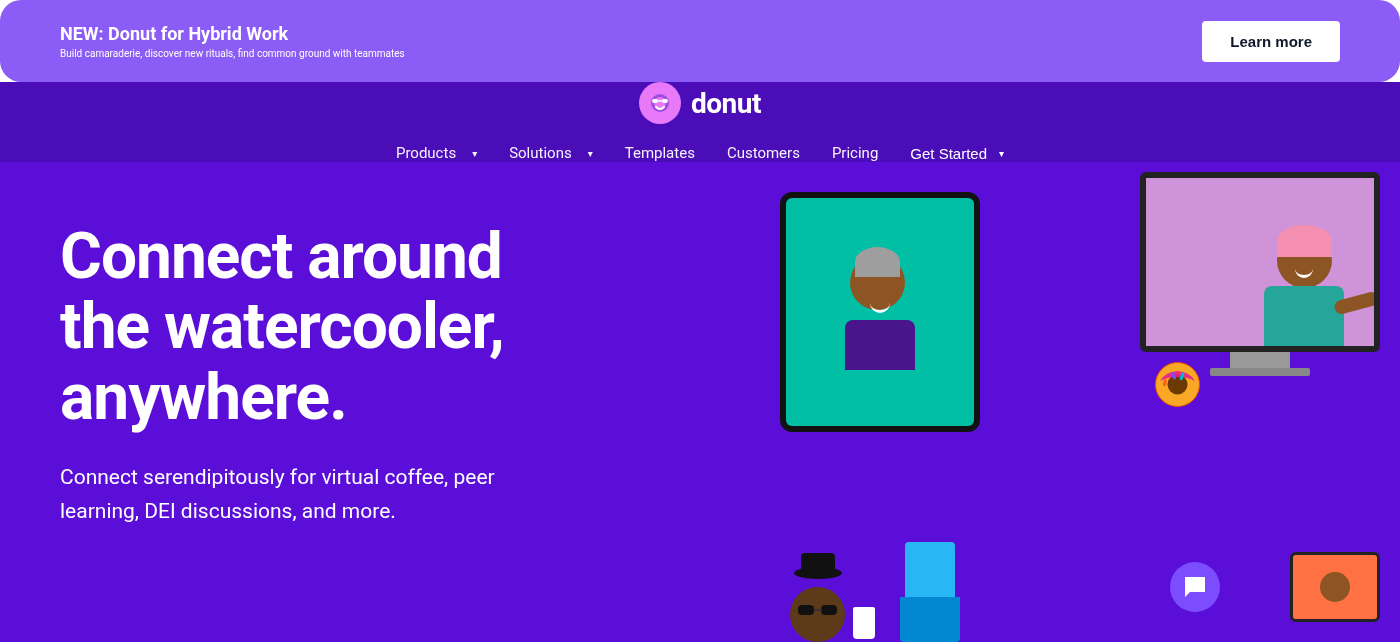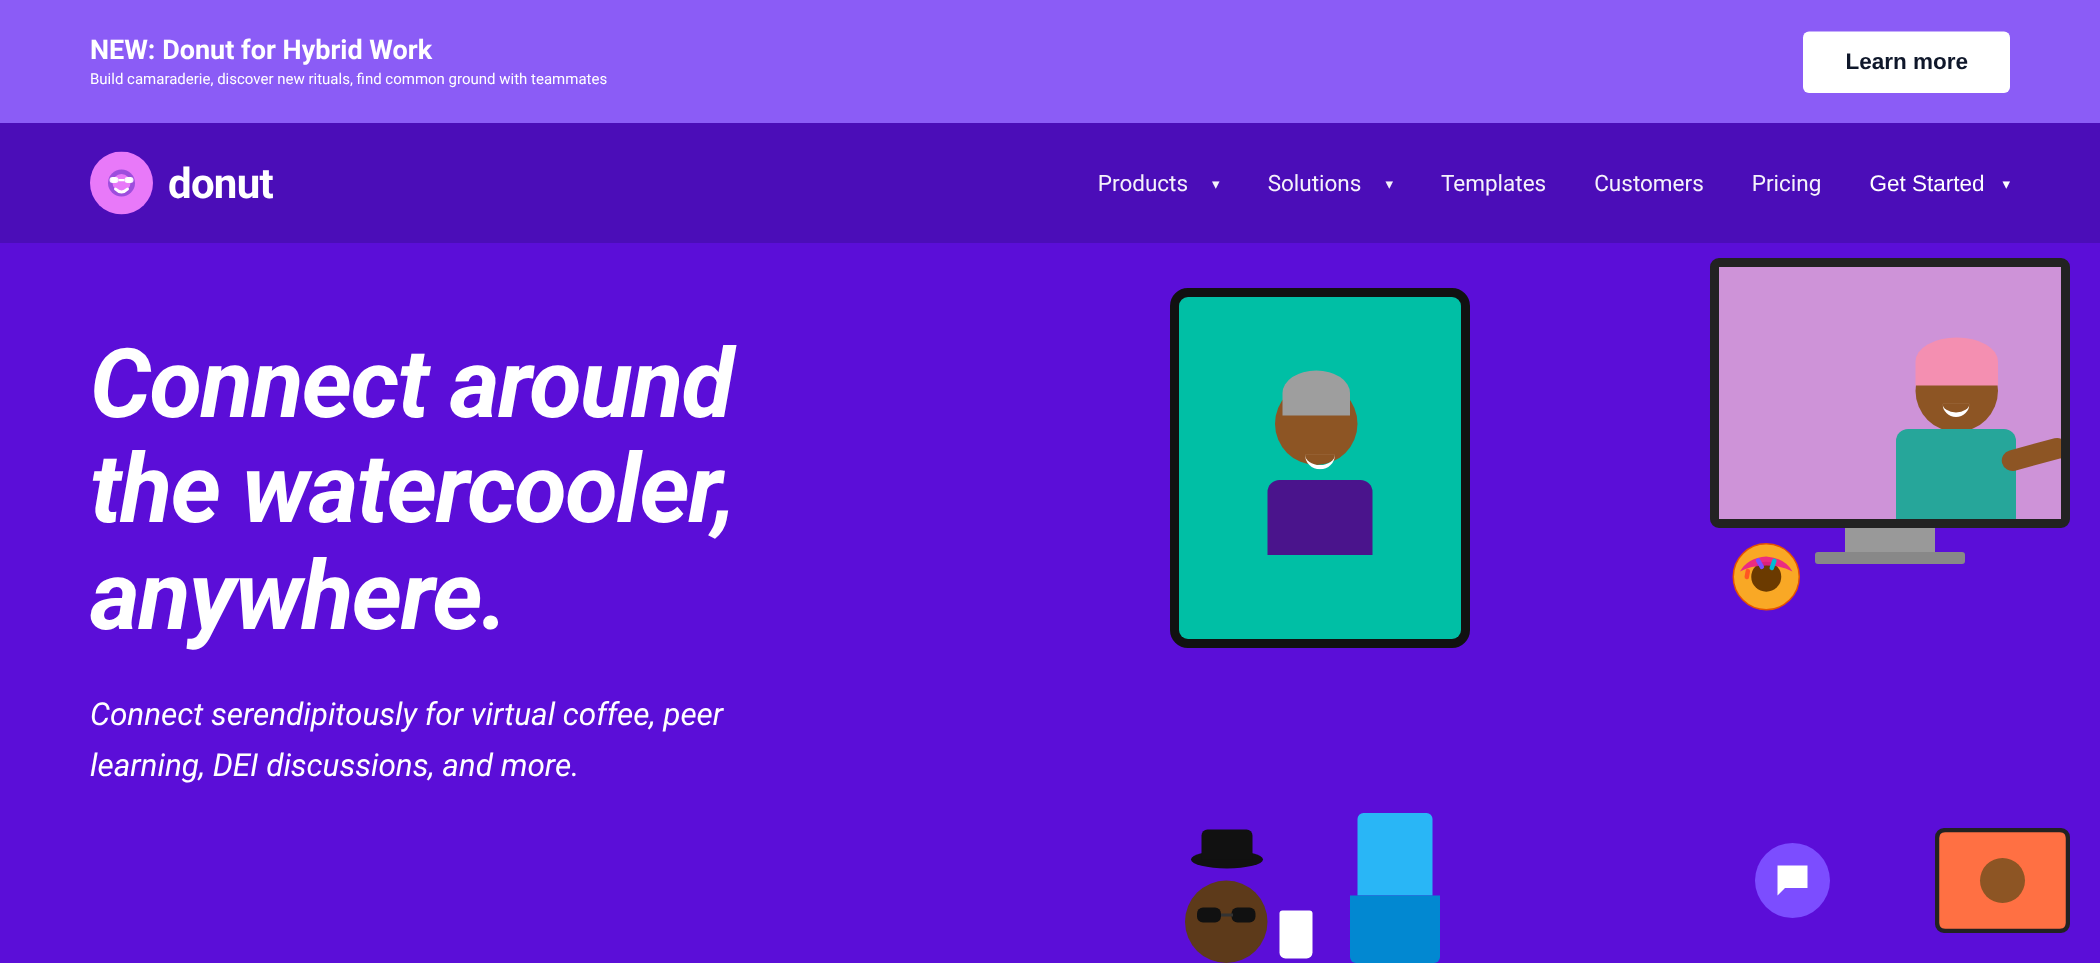--- a/index.html
+++ b/index.html
@@ -6,20 +6,21 @@
     body { font-family: -apple-system, BlinkMacSystemFont, 'Segoe UI', Roboto, sans-serif; overflow-x: hidden; }
 
     
     #banner {
       background-color: #8B5CF6;
       display: flex;
       align-items: center;
       justify-content: space-between;
       padding: 14px 60px;
       min-height: 82px;
+      border-radius: 21px;
     }
     #banner-text h2 {
       color: #fff;
       font-weight: 700;
       font-size: 18px;
       margin-bottom: 4px;
     }
     #banner-text p {
       color: #fff;
       font-size: 10px;
@@ -37,20 +38,21 @@
     }
 
     
     #navbar {
       background-color: #4B0DB8;
       display: flex;
       align-items: center;
       justify-content: space-between;
       padding: 0 60px;
       height: 80px;
+      flex-direction: column;
     }
     #logo-area {
       display: flex;
       align-items: center;
       gap: 10px;
       cursor: pointer;
     }
     #logo-icon {
       width: 42px;
       height: 42px;
@@ -96,21 +98,20 @@
       min-height: 480px;
       display: flex;
       align-items: flex-start;
       padding: 60px 60px 0 60px;
       position: relative;
       overflow: hidden;
     }
     #hero-content {
       max-width: 620px;
       z-index: 2;
-      font-style: italic;
     }
     #hero-heading {
       color: #fff;
       font-size: 64px;
       font-weight: 700;
       line-height: 1.1;
       margin-bottom: 28px;
       letter-spacing: -1px;
     }
     #hero-subtext {

